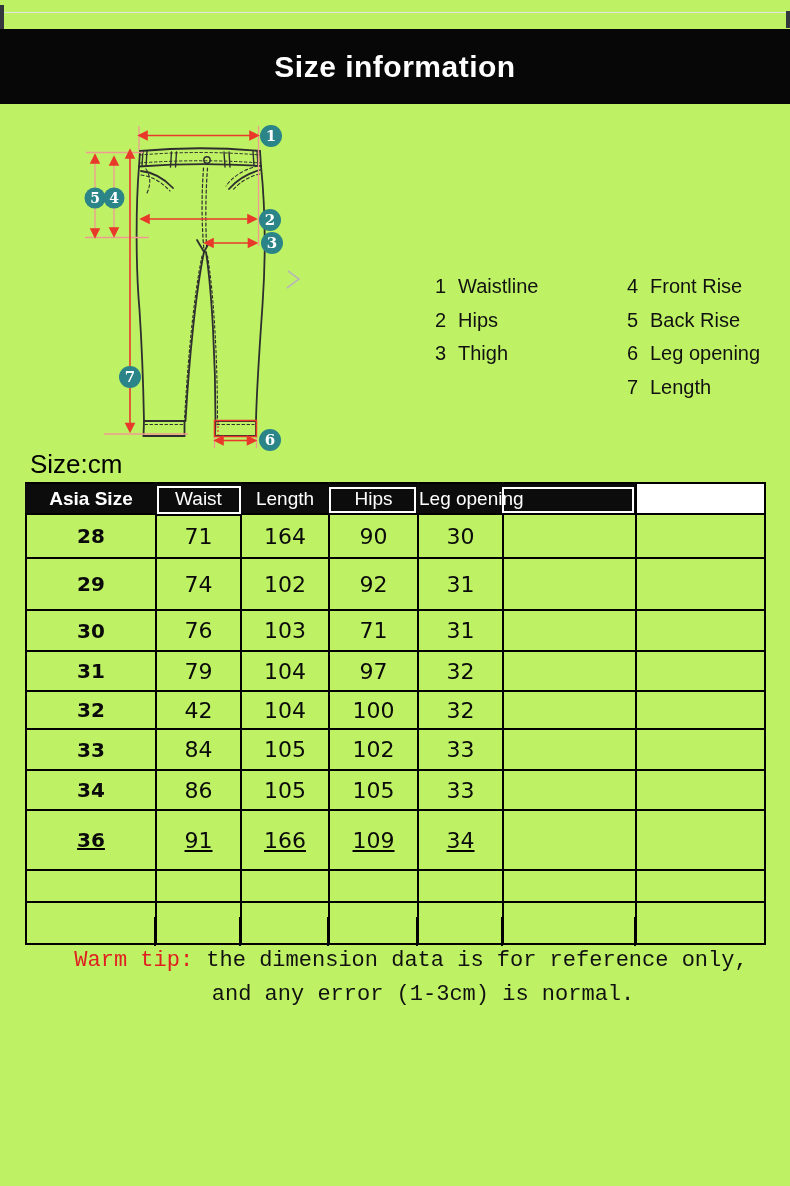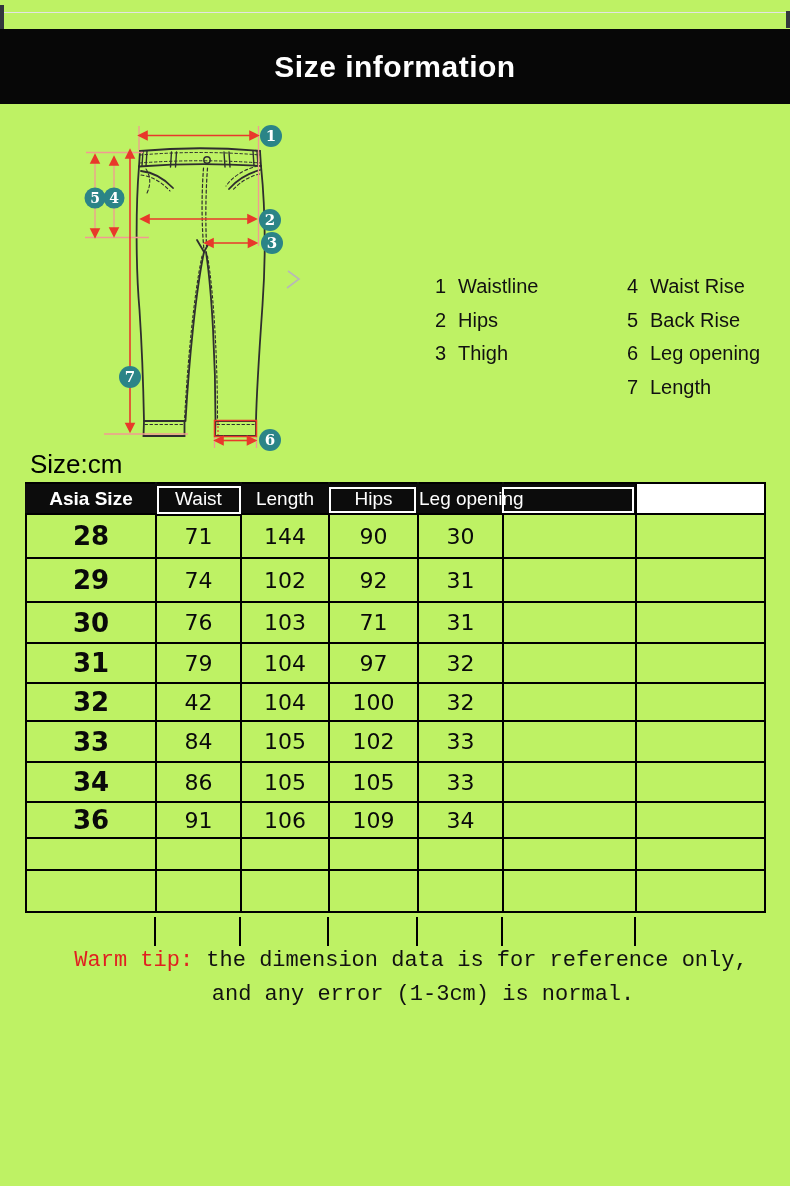--- a/index.html
+++ b/index.html
@@ -29,23 +29,23 @@
                    table-layout:fixed;width:739px;}
   .size-table th,.size-table td{border:2px solid #000;padding:0;text-align:center;
                                 vertical-align:middle;overflow:visible;white-space:nowrap;}
   .size-table thead tr{height:31px;}
   .size-table th{background:#0c0c0c;color:#fff;font-weight:400;font-size:19px;border-color:#0c0c0c;
                  border-top-color:#000;border-bottom-color:#000;}
   .size-table th.hd-0{font-weight:bold;}
   .size-table th.hd-6{background:#fff;border-color:#000;}
   .size-table th.hd-5{border-right-color:#000;}
   .size-table td{font-family:"DejaVu Sans",sans-serif;font-size:22px;color:#0a0a0a;}
-  .size-table td.c0{font-weight:bold;font-size:26px;}
-  tr.r0{height:44px;} tr.r1{height:44px;} tr.r2{height:41px;} tr.r3{height:40px;}
-  tr.r4{height:38px;} tr.r5{height:41px;} tr.r6{height:40px;} tr.r7{height:36px;}
+  .size-table td.c0{font-weight:bold;font-size:20px;}
+  tr.r0{height:44px;} tr.r1{height:52px;} tr.r2{height:41px;} tr.r3{height:40px;}
+  tr.r4{height:38px;} tr.r5{height:41px;} tr.r6{height:40px;} tr.r7{height:60px;text-decoration:underline;}
   tr.r8{height:32px;} tr.r9{height:42px;}
 
   .hdr-box{position:absolute;border:2px solid #fff;box-sizing:border-box;}
   .hb-waist{left:157px;top:486px;width:84px;height:28px;}
   .hb-hips{left:329px;top:487px;width:87px;height:26px;}
   .hb-empty{left:502px;top:487px;width:132px;height:26px;}
   .waist-underline{position:absolute;left:157px;top:514px;width:84px;height:2px;background:#000;}
 
   .tick{position:absolute;top:917px;width:2px;height:29px;background:#000;}
 
@@ -171,21 +171,21 @@
         <span class="l-label">Hips</span>
       </div>
       <div class="legend-item">
         <span class="l-num">3</span>
         <span class="l-label">Thigh</span>
       </div>
     </div>
   <div class="legend-col legend-right" id="legend-right">
       <div class="legend-item">
         <span class="l-num">4</span>
-        <span class="l-label">Waist Rise</span>
+        <span class="l-label">Front Rise</span>
       </div>
       <div class="legend-item">
         <span class="l-num">5</span>
         <span class="l-label">Back Rise</span>
       </div>
       <div class="legend-item">
         <span class="l-num">6</span>
         <span class="l-label">Leg opening</span>
       </div>
       <div class="legend-item">
@@ -214,21 +214,21 @@
           <th class="hd-3">Hips</th>
           <th class="hd-4">Leg opening</th>
           <th class="hd-5"></th>
           <th class="hd-6"></th>
         </tr>
       </thead>
     <tbody id="size-table-body">
         <tr class="r0">
           <td class="c0">28</td>
           <td class="c1">71</td>
-          <td class="c2">144</td>
+          <td class="c2">164</td>
           <td class="c3">90</td>
           <td class="c4">30</td>
           <td class="c5"></td>
           <td class="c6"></td>
         </tr>
         <tr class="r1">
           <td class="c0">29</td>
           <td class="c1">74</td>
           <td class="c2">102</td>
           <td class="c3">92</td>
@@ -277,21 +277,21 @@
           <td class="c1">86</td>
           <td class="c2">105</td>
           <td class="c3">105</td>
           <td class="c4">33</td>
           <td class="c5"></td>
           <td class="c6"></td>
         </tr>
         <tr class="r7">
           <td class="c0">36</td>
           <td class="c1">91</td>
-          <td class="c2">106</td>
+          <td class="c2">166</td>
           <td class="c3">109</td>
           <td class="c4">34</td>
           <td class="c5"></td>
           <td class="c6"></td>
         </tr>
         <tr class="r8">
           <td class="c0"></td>
           <td class="c1"></td>
           <td class="c2"></td>
           <td class="c3"></td>

